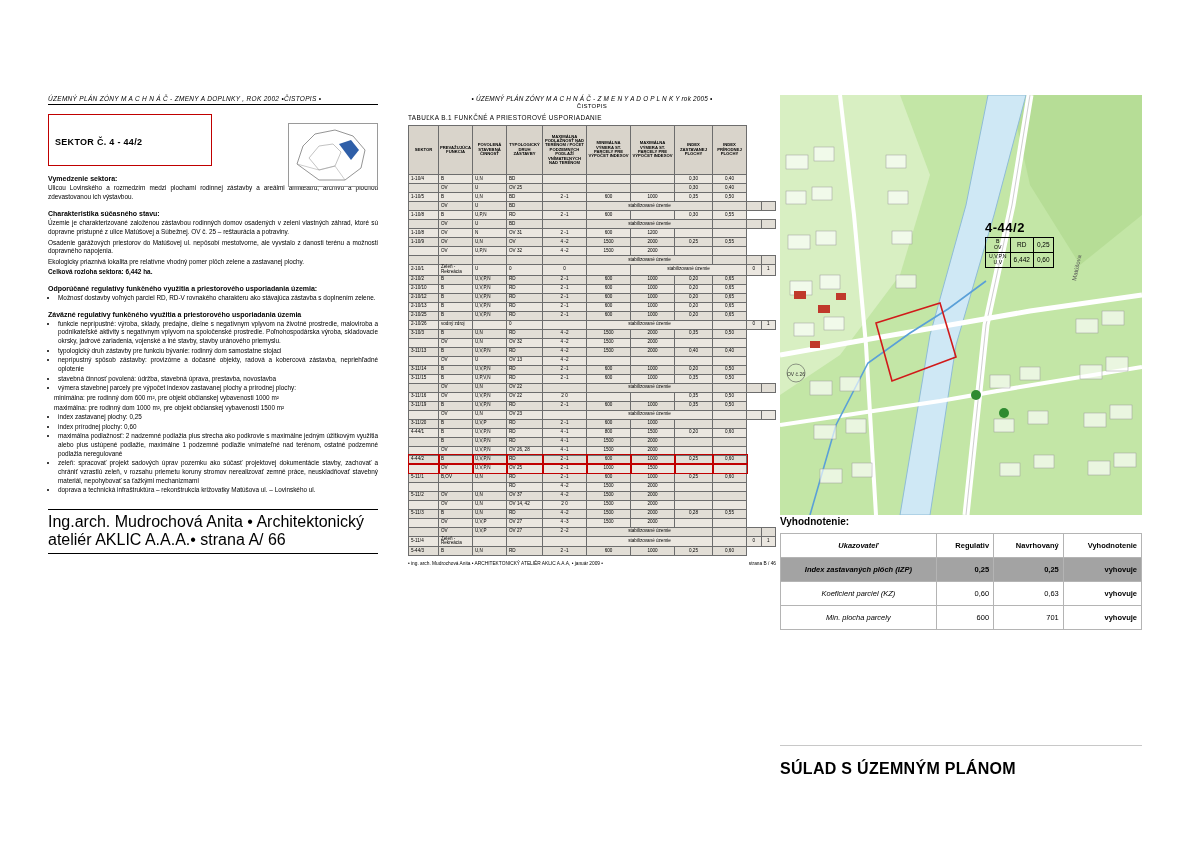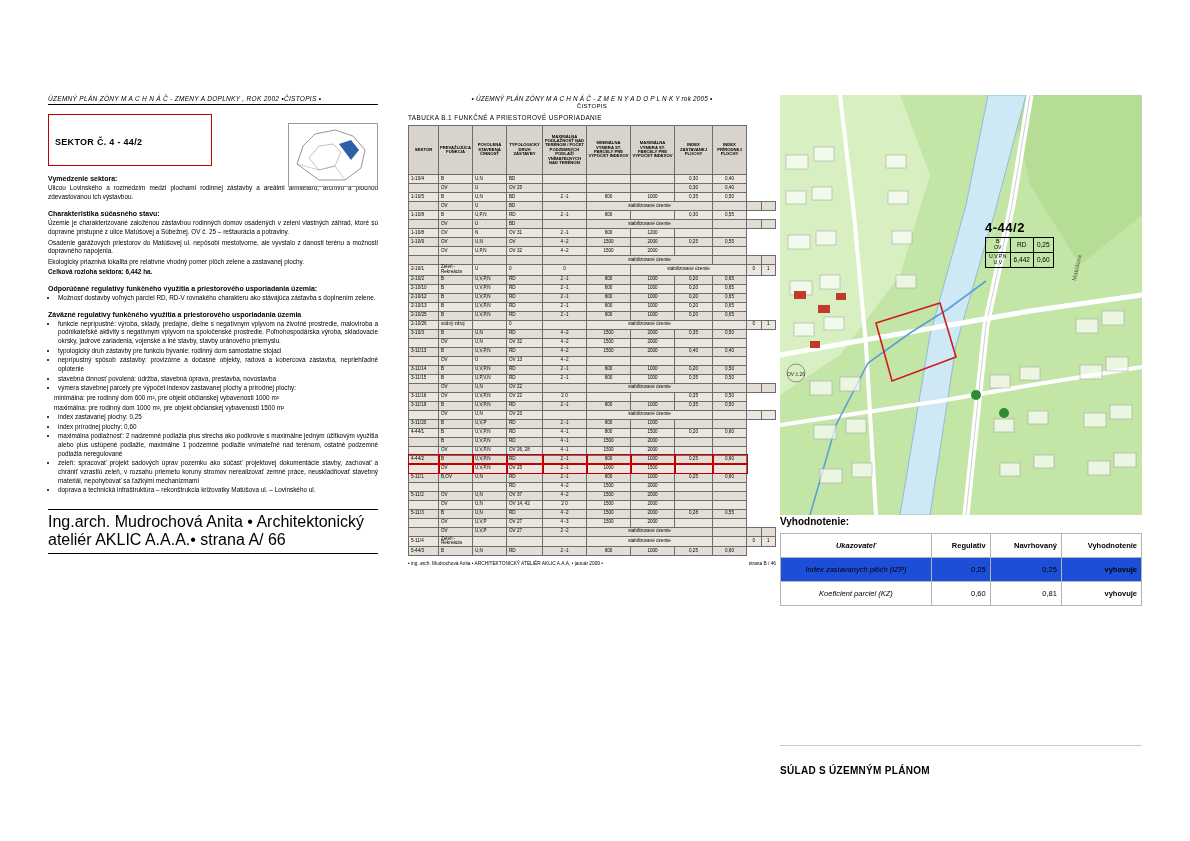--- a/index.html
+++ b/index.html
@@ -41,25 +41,25 @@
   .callout-tbl td{border:0.8px solid #000;font-size:6.5px;padding:1px 3px;text-align:center;}
   .callout-tbl td.lab{font-size:5.2px;line-height:1.15;}
 
   
   .eval{position:absolute;left:780px;top:516px;width:316px;}
   .eval h3{font-size:10px;font-weight:bold;margin:0 0 6px 0;}
   .evtbl{border-collapse:collapse;width:362px;}
   .evtbl th,.evtbl td{border:0.8px solid #b4b4b4;font-size:7.5px;padding:7px 4px;text-align:right;}
   .evtbl th{font-weight:bold;background:#ffffff;}
   .evtbl th.first,.evtbl td.first{font-style:italic;text-align:center;}
-  .evtbl tr.shade td{background:#1d4ed8;}
+  .evtbl tr.shade td{background:#a3a3a3;font-weight:bold;}
   .evtbl td.ok{font-weight:bold;}
 
   .suladbar{position:absolute;left:780px;top:745px;width:362px;border-top:1px solid #c8c8c8;padding-top:14px;}
-  .suladbar span{font-size:10px;font-weight:bold;letter-spacing:.3px;}
+  .suladbar span{font-size:16px;font-weight:bold;letter-spacing:.3px;}
 
   
   .badge{position:absolute;right:22px;top:14px;width:140px;height:96px;}
 </style>
 </head>
 <body>
 
 <div class="page">
 
   <div class="leftcol">
@@ -720,21 +720,27 @@
       <tbody id="eval-body">
           <tr class="shade">
             <td class="first">Index zastavaných plôch (IZP)</td>
             <td>0,25</td>
             <td>0,25</td>
             <td class=" ok">vyhovuje</td>
           </tr>
           <tr>
             <td class="first">Koeficient parciel (KZ)</td>
             <td>0,60</td>
-            <td>0,81</td>
+            <td>0,63</td>
+            <td class=" ok">vyhovuje</td>
+          </tr>
+          <tr>
+            <td class="first">Min. plocha parcely</td>
+            <td>600</td>
+            <td>701</td>
             <td class=" ok">vyhovuje</td>
           </tr>
         </tbody>
     </table>
   </div>
 
   <div class="suladbar">
     <span>SÚLAD S ÚZEMNÝM PLÁNOM</span>
   </div>
 

